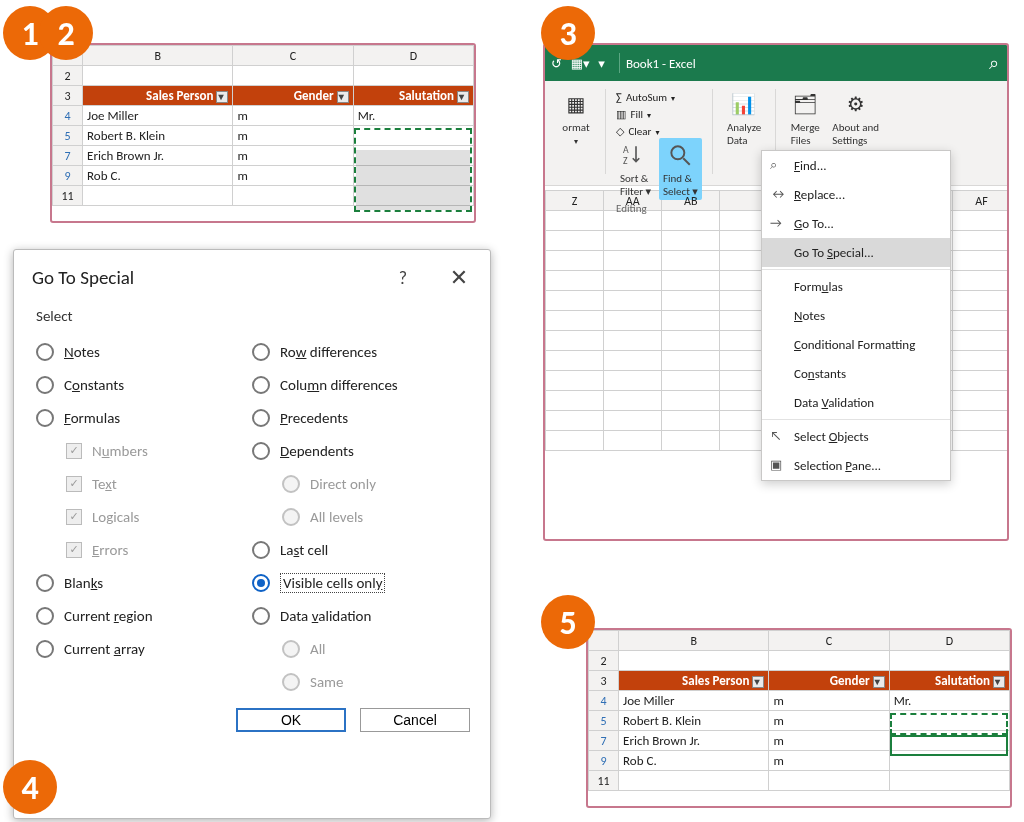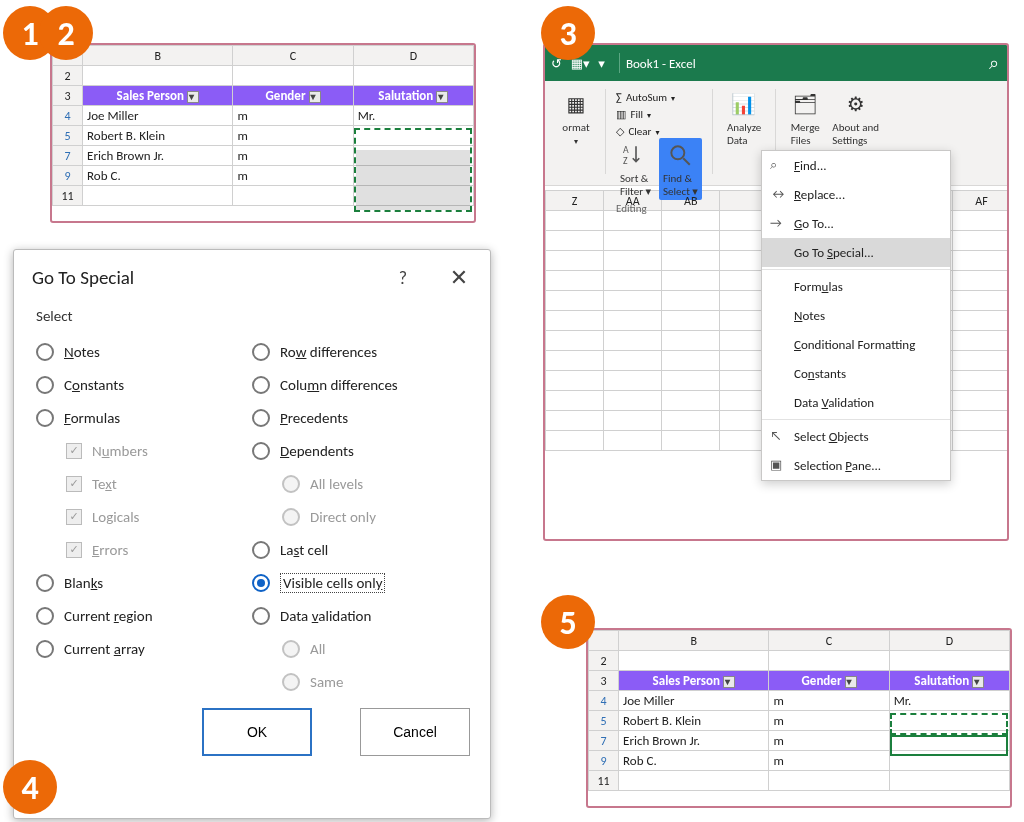--- a/index.html
+++ b/index.html
@@ -46,23 +46,23 @@
     font-size: 13px;
     vertical-align: middle;
     background: #fff;
     white-space: nowrap;
     overflow: hidden;
   }
   .sheet .colhdr { background:#f3f2f1; text-align:center; font-weight:400; font-size:12px; }
   .sheet .rowhdr { background:#f3f2f1; text-align:center; font-size:12px; width:30px; }
   .sheet .rowhdr.blue { color:#2f6fb5; }
   .sheet .tblhdr {
-    background:#8b5cf6;
+    background:#c2410c;
     color:#fff;
-    text-align:center;
+    text-align:right;
     font-weight:700;
     position: relative;
   }
   .filt {
     display:inline-block;
     width:12px;
     height:12px;
     border:1px solid #888;
     background:#eaeaea;
     margin-left:3px;
@@ -131,36 +131,36 @@
   .chk {
     width:16px;height:16px;border:1px solid #bbb;background:#eee;
     margin-right:10px; position:relative;flex-shrink:0;
     display:flex;align-items:center;justify-content:center;
     font-size:11px;color:#999;
   }
   .ln { text-decoration: underline; }
   .focbox { border:1px dotted #444; padding:0 2px;}
   .dlg-btns { display:flex; justify-content:flex-end; gap:14px; padding: 10px 20px 18px;}
   .dlg-btns button {
-    width:110px; height:48px; border:1px solid #999; background:#fff;
-    font-size:14px; cursor:pointer;margin-left:34px;
+    width:110px; height:24px; border:1px solid #999; background:#fff;
+    font-size:14px; cursor:pointer;
   }
   .dlg-btns .ok { border:2px solid #2b72c4; }
 
   
   .ribpanel { position:absolute; left:543px; top:43px; width:466px; height:498px; border:2px solid #c7778d; border-radius:3px; background:#fff; overflow:hidden;}
   .ribtitle { background:#1b7a4d; color:#fff; height:36px; display:flex; align-items:center; font-size:13px; padding-left:6px;}
   .ribtitle .seg { margin-right:8px; display:flex; align-items:center; gap:4px;}
   .ribtitle .vline{ width:1px;height:20px;background:#5ba682;margin:0 6px;}
   .ribbar { background:#f3f2f1; padding:6px 8px 0 8px; border-bottom:1px solid #d9d8d7; display:flex; gap:6px; height:105px;}
   .rgroup { display:flex; flex-direction:column; align-items:center; padding:0 4px;}
   .rvline {width:1px;background:#d9d8d7;height:85px;align-self:flex-start;margin-top:2px;}
   .rbtn { display:flex;flex-direction:column;align-items:center; font-size:11px; color:#333; gap:2px; padding:2px 4px;}
   .rico {width:30px;height:30px;display:flex;align-items:center;justify-content:center;font-size:20px;}
-  .rbtn.sel{ background:#3b82f6; border-radius:2px;}
+  .rbtn.sel{ background:#7dd3fc; border-radius:2px;}
   .ribsmall { display:flex; flex-direction:column; gap:4px; font-size:11px; padding-top:4px;}
   .ribsmall div{display:flex;align-items:center;gap:4px;}
   .riblbl { text-align:center;font-size:11px;color:#666;margin-top:2px;}
   .menu {
     position:absolute; left:216px; top:105px; width:190px;
     background:#fff; border:1px solid #c9c8c7; box-shadow:0 3px 10px rgba(0,0,0,.2);
     z-index:20; font-size:13px;
   }
   .menu .mi{ padding:7px 10px 7px 32px; position:relative; cursor:pointer;}
   .menu .mi.sel{background:#d9d9d9;}
@@ -309,25 +309,25 @@
         <div class="ritem">
             <span class="radio"></span>
             <span><span class="ln">P</span>recedents</span>
           </div>
         <div class="ritem">
             <span class="radio"></span>
             <span><span class="ln">D</span>ependents</span>
           </div>
         <div class="ritem sub disabled">
             <span class="radio disabled"></span>
+            <span>Direct only</span>
+          </div>
+        <div class="ritem sub disabled">
+            <span class="radio disabled"></span>
             <span>All levels</span>
-          </div>
-        <div class="ritem sub disabled">
-            <span class="radio disabled"></span>
-            <span>Direct only</span>
           </div>
         <div class="ritem">
             <span class="radio"></span>
             <span>La<span class="ln">s</span>t cell</span>
           </div>
         <div class="ritem">
             <span class="radio checked"></span>
             <span class="focbox">Visible cells onl<span class="ln">y</span></span>
           </div>
         <div class="ritem">

